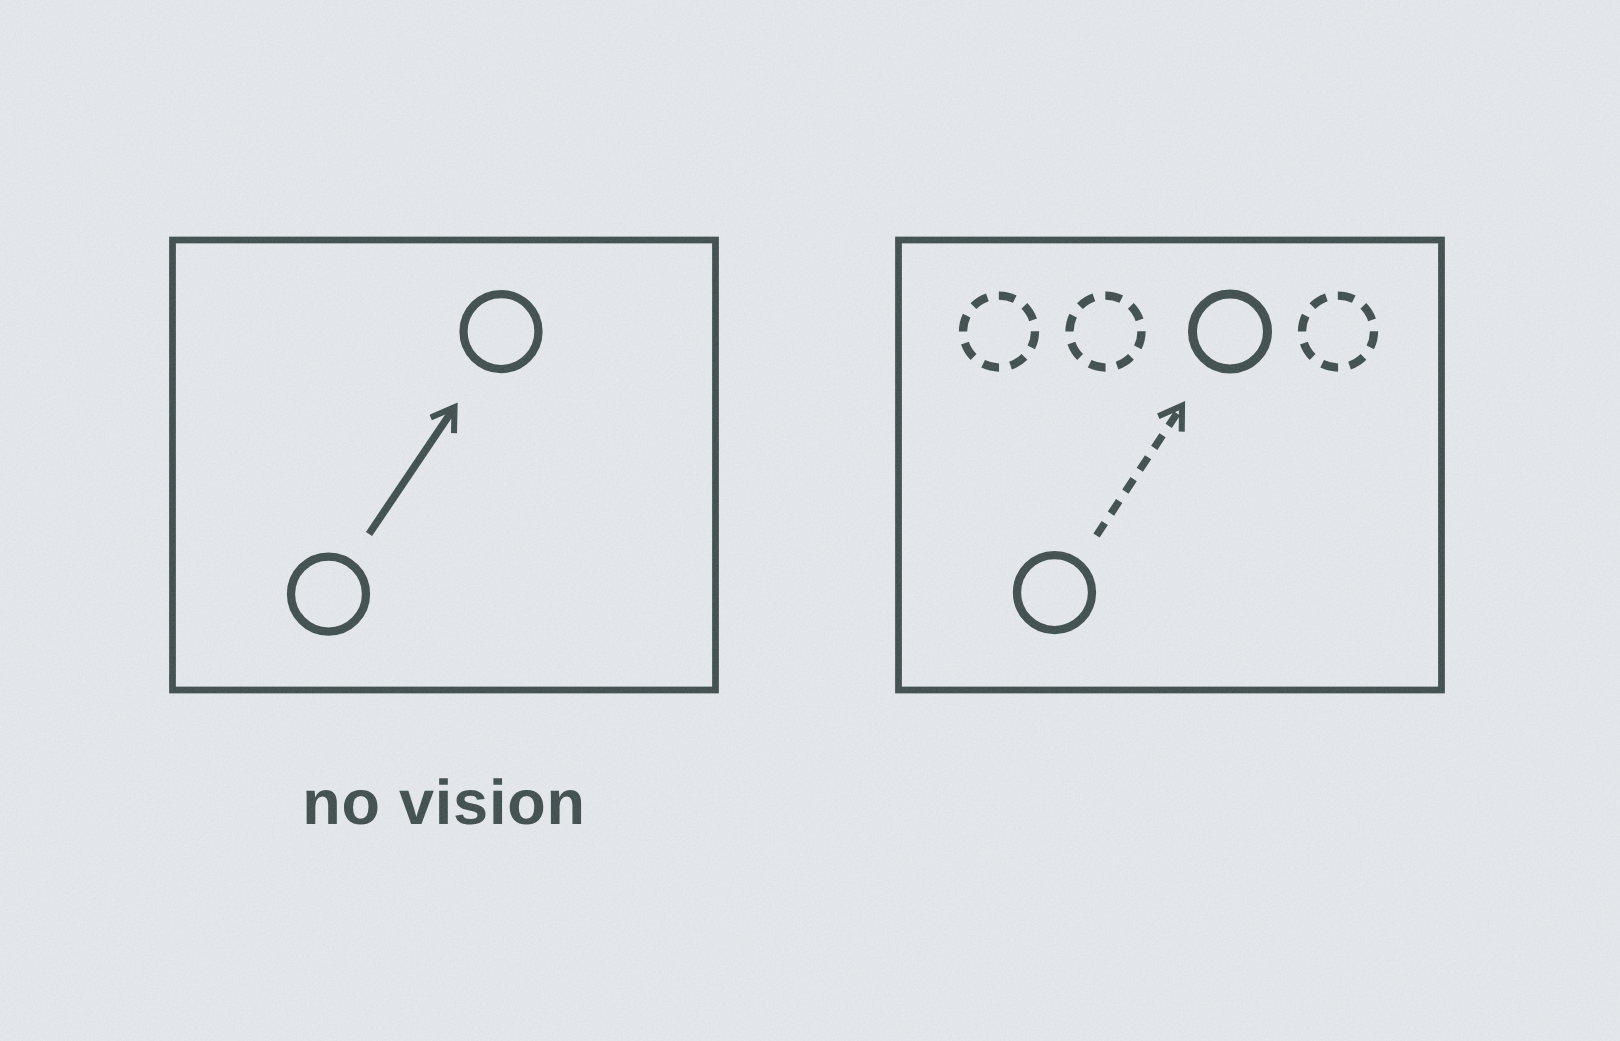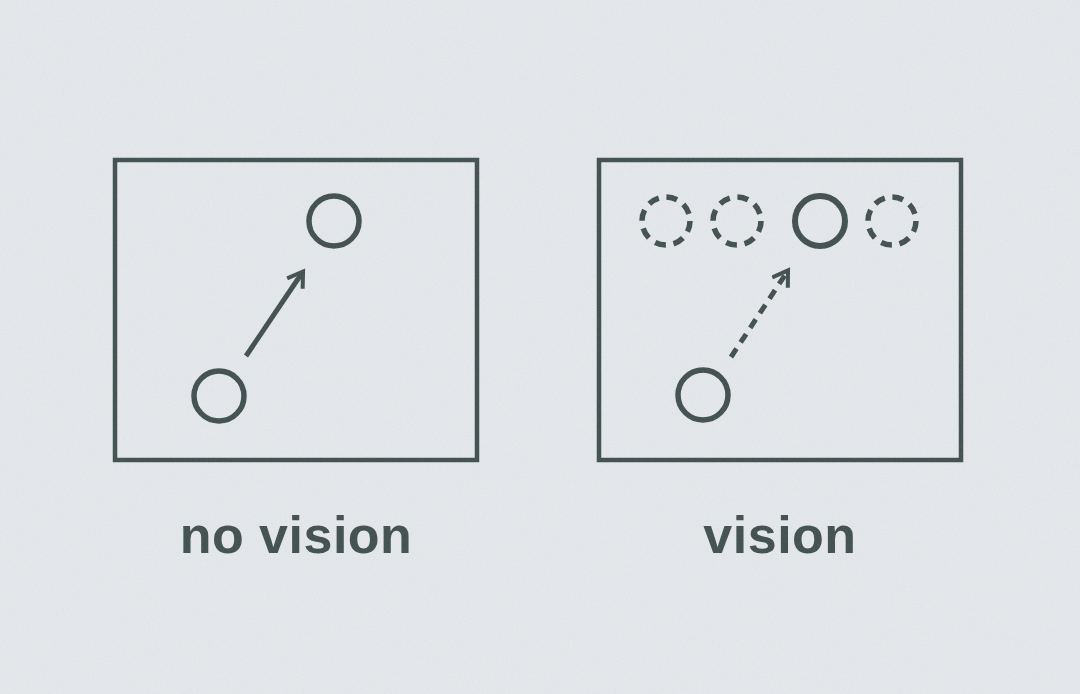--- a/index.html
+++ b/index.html
@@ -34,21 +34,21 @@
   line.arrow {
     stroke-width: 5;
     stroke-linecap: butt;
   }
   .panel-label {
     position: absolute;
     top: 510px;
     height: 50px;
     line-height: 50px;
     text-align: center;
-    font-size: 52px;
+    font-size: 42px;
     font-weight: 700;
     letter-spacing: 0.5px;
     color: #31403d;
     user-select: none;
   }
   .panel-label.left  { left: 115px; width: 362px; }
   .panel-label.right { left: 599px; width: 362px; }
   svg.noise {
     position: absolute;
     left: 0;
@@ -80,21 +80,20 @@
       <circle class="node" cx="666" cy="221" r="24" stroke-dasharray="11 7.8" stroke="#31403d"></circle>
       <circle class="node" cx="737" cy="221" r="24" stroke-dasharray="11 7.8" stroke="#31403d"></circle>
       <circle class="node goal" cx="820" cy="221" r="25" stroke-dasharray="none" stroke="#31403d"></circle>
       <circle class="node" cx="892" cy="221" r="24" stroke-dasharray="11 7.8" stroke="#31403d"></circle>
       <circle class="node" cx="703" cy="395" r="25" stroke-dasharray="none" stroke="#31403d"></circle>
       <line class="arrow" marker-end="url(#arrow-head)" x1="731" y1="357" x2="787" y2="272" stroke-dasharray="10 7.5" stroke="#31403d"></line>
     </g>
   </svg>
 
   <div class="panel-label left">no vision</div>
-  <div class="panel-label right">vision</div>
 
   <svg class="noise" width="1080" height="694">
     <filter id="grain">
       <feTurbulence type="fractalNoise" baseFrequency="0.82" numOctaves="2" stitchTiles="stitch"></feTurbulence>
       <feColorMatrix type="matrix" values="0 0 0 0 0.42  0 0 0 0 0.46  0 0 0 0 0.52  0.55 0.55 0.55 0 0"></feColorMatrix>
     </filter>
     <rect width="1080" height="694" filter="url(#grain)" opacity="0.2"></rect>
   </svg>
 
 </div>

